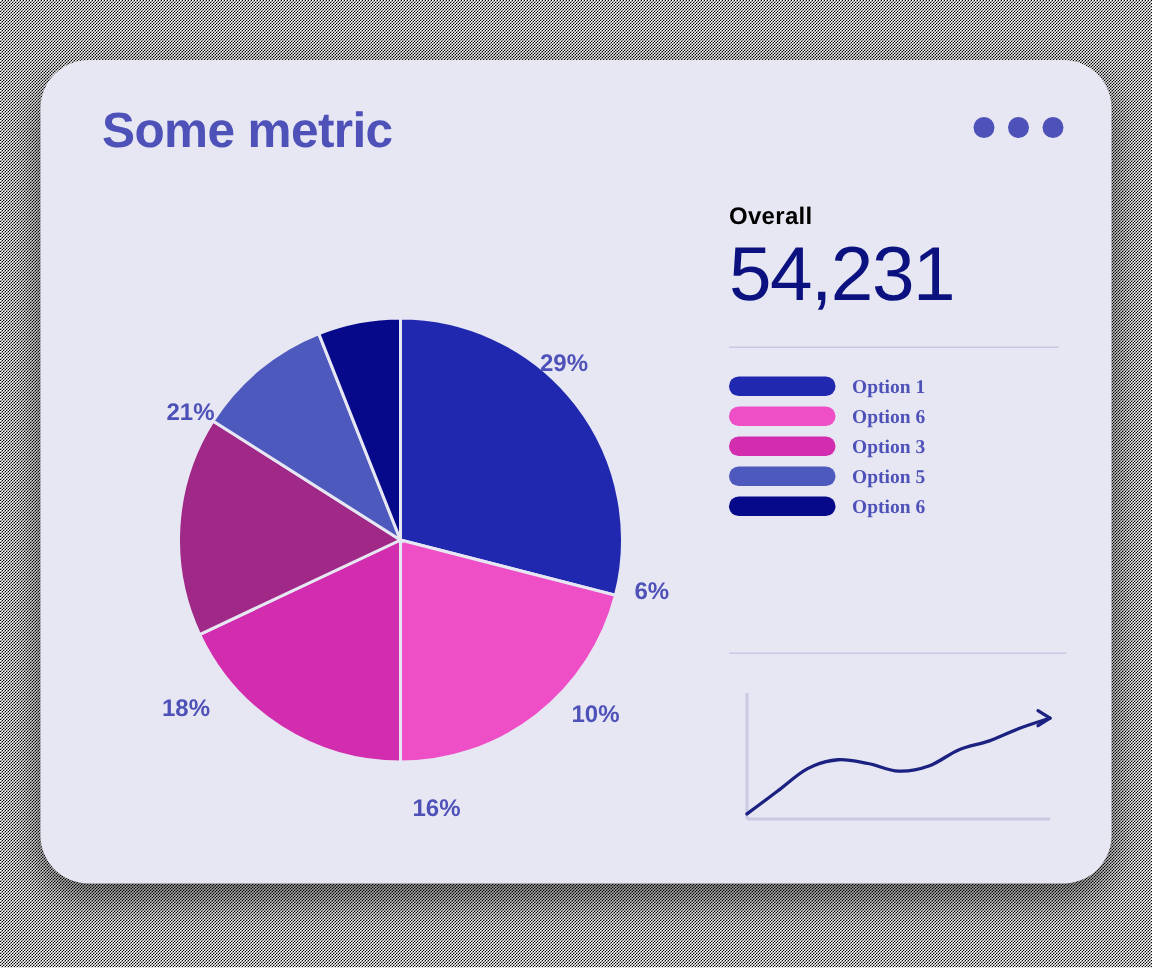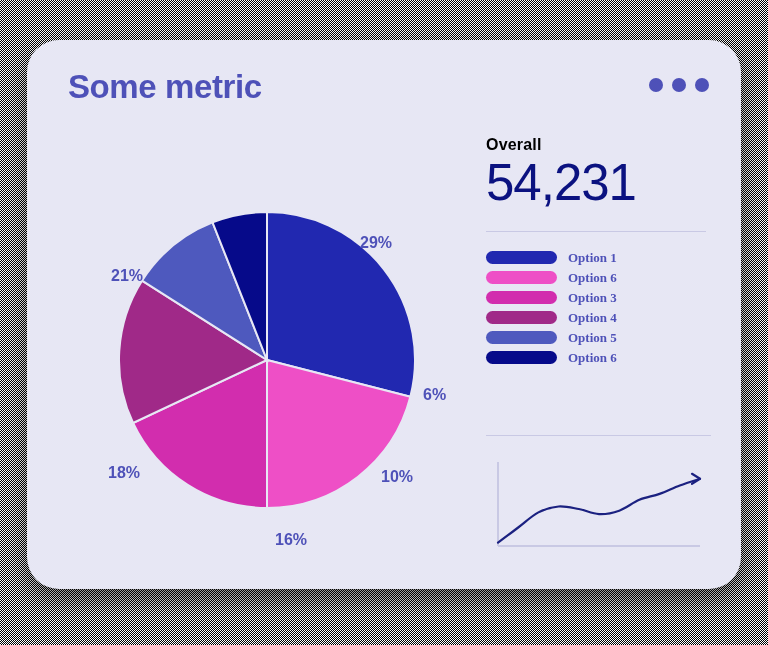--- a/index.html
+++ b/index.html
@@ -198,24 +198,20 @@
         </div>
         <div class="legend-row">
           <div class="legend-swatch" style="background: rgb(238, 79, 198);"></div>
           <div class="legend-text">Option 6</div>
         </div>
         <div class="legend-row">
           <div class="legend-swatch" style="background: rgb(210, 45, 174);"></div>
           <div class="legend-text">Option 3</div>
         </div>
         <div class="legend-row">
-          <div class="legend-swatch" style="background: rgb(160, 41, 136);"></div>
-          <div class="legend-text">Option 4</div>
-        </div>
-        <div class="legend-row">
           <div class="legend-swatch" style="background: rgb(78, 89, 190);"></div>
           <div class="legend-text">Option 5</div>
         </div>
         <div class="legend-row">
           <div class="legend-swatch" style="background: rgb(6, 10, 138);"></div>
           <div class="legend-text">Option 6</div>
         </div>
       </div>
   </div>
 

